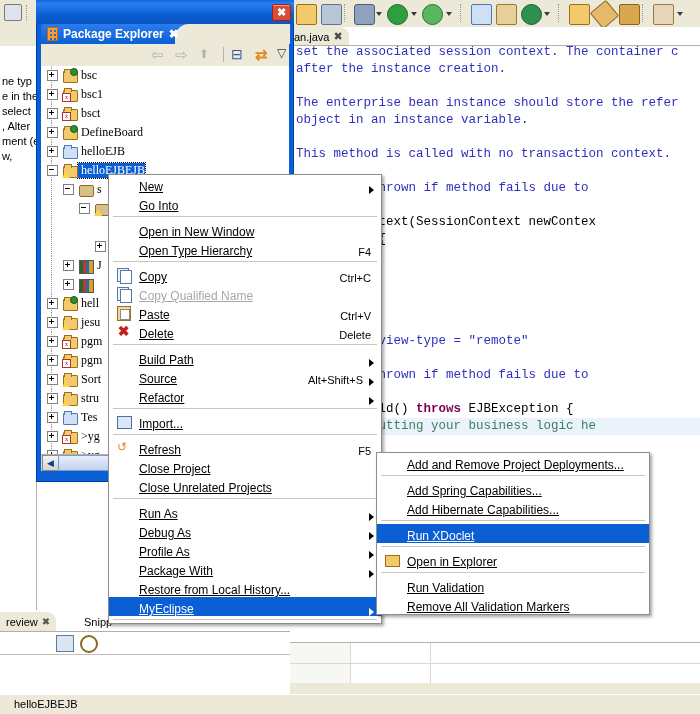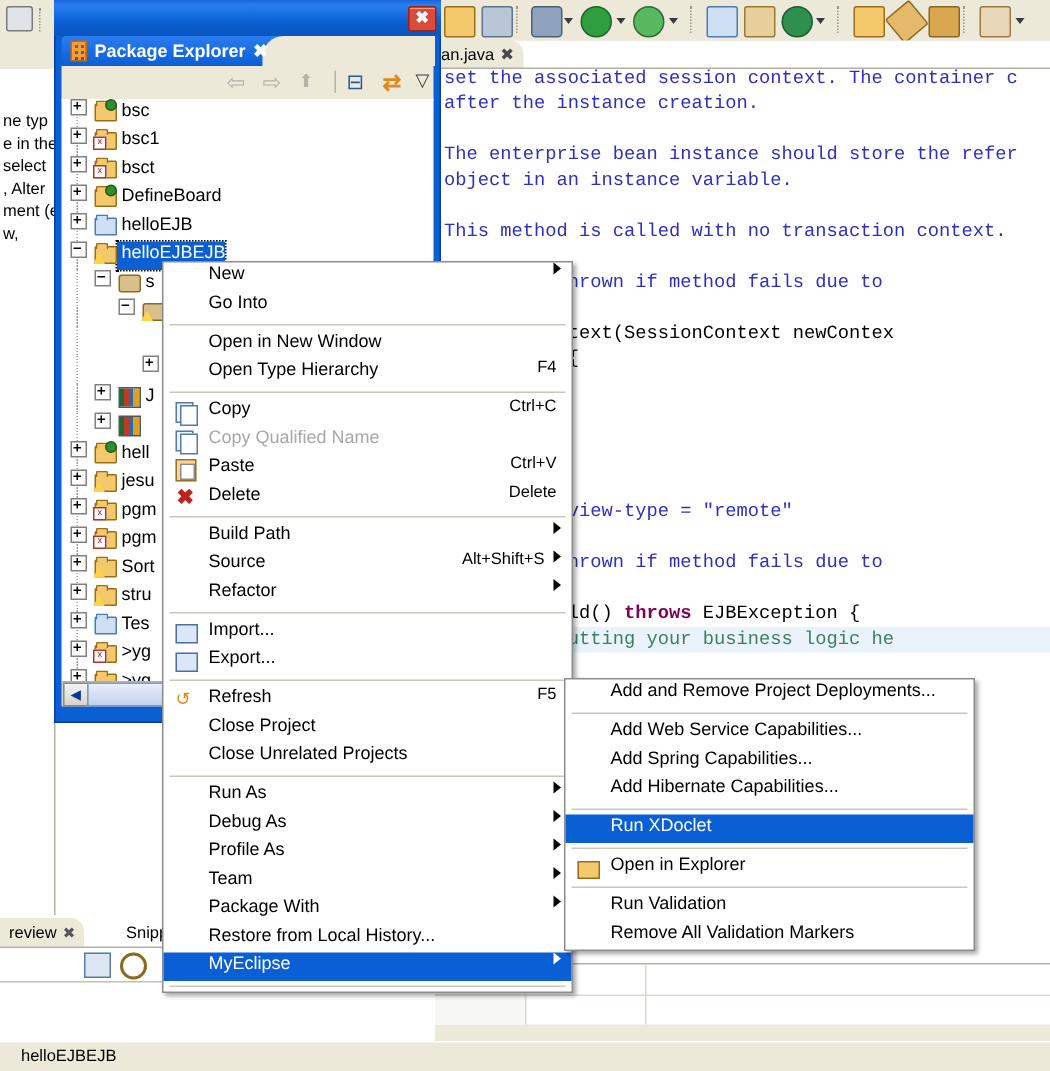--- a/index.html
+++ b/index.html
@@ -112,22 +112,22 @@
      overflow:hidden;}
   #pe-hscroll{left:41px;top:454px;width:248px;height:16px;background:#d4d0c8;
      border-top:1px solid #b4b0a8;}
   #pe-hthumb{left:58px;top:455px;width:120px;height:14px;
      background:linear-gradient(180deg,#e8eefb,#c3d2ee);border:1px solid #7a9ad0;}
   #pe-hleft{left:42px;top:455px;width:15px;height:14px;
      background:linear-gradient(180deg,#f2f4f8,#d6d3ca);border:1px solid #8f8b80;
      display:flex;align-items:center;justify-content:center;font-size:9px;color:#0a3a8f;}
 
   
-  .trow{position:absolute;left:0;height:19px;display:flex;
-     font-size:12px;color:#000;white-space:nowrap;}
+  .trow{position:absolute;left:0;height:19px;display:flex;align-items:center;
+     font-size:12px;color:#000;white-space:nowrap;font-family:Liberation Serif, serif;}
   .tog{width:9px;height:9px;border:1px solid #808080;background:#ffffff;
      position:relative;flex:0 0 auto;}
   .tog:before{content:'';position:absolute;left:1px;top:3px;width:5px;height:1px;
      background:#000;}
   .tog.plus:after{content:'';position:absolute;left:3px;top:1px;width:1px;height:5px;
      background:#000;}
   .dots-v{position:absolute;width:1px;
      background:repeating-linear-gradient(180deg,#9a9a9a 0 1px,transparent 1px 2px);}
   .ticon{width:16px;height:15px;flex:0 0 auto;position:relative;}
   .tlabel{padding-left:3px;}
@@ -149,22 +149,22 @@
      border-bottom:7px solid #ffd24a;}
   .books{position:absolute;left:1px;top:2px;width:13px;height:12px;
      background:linear-gradient(90deg,#1f6b2f 0 3px,#c0392b 3px 6px,#2e6aa8 6px 9px,#d9a227 9px 13px);
      border:1px solid #555;}
   .pkg{position:absolute;left:1px;top:3px;width:13px;height:10px;
      background:#d9c08a;border:1px solid #8a6b2a;border-radius:2px;}
 
   
   .menu{position:absolute;background:#ffffff;border:1px solid #8d8d8d;
      box-shadow:2px 2px 3px rgba(0,0,0,0.35);font-size:12px;color:#000;}
-  .mi{position:relative;height:19px;display:flex;align-items:flex-start;
-     padding-left:30px;white-space:nowrap;}
+  .mi{position:relative;height:19px;display:flex;align-items:flex-end;
+     padding-left:30px;white-space:nowrap;text-decoration:underline;}
   .mi.sel{background:#0a5fd4;color:#ffffff;}
   .mi.dis{color:#a8a8a8;}
   .mi .acc{position:absolute;right:10px;font-size:11px;}
   .mi .arr{position:absolute;right:7px;width:0;height:0;
      border-top:4px solid transparent;border-bottom:4px solid transparent;
      border-left:5px solid #000;}
   .mi.sel .arr{border-left-color:#fff;}
   .msep{height:1px;margin:3px 4px;background:#c9c7bd;}
   .mico{position:absolute;left:7px;top:2px;width:15px;height:15px;}
 
@@ -580,26 +580,20 @@
       <span>Refactor</span>
       <span class="arr"></span>
     </div>
     <div class="msep"></div>
     <div class="mi">
       <span class="mico">
         <span class="ic-imp"></span>
       </span>
       <span>Import...</span>
     </div>
-    <div class="mi">
-      <span class="mico">
-        <span class="ic-imp"></span>
-      </span>
-      <span>Export...</span>
-    </div>
     <div class="msep"></div>
     <div class="mi">
       <span class="mico">
         <span class="ic-ref">↺</span>
       </span>
       <span>Refresh</span>
       <span class="acc" style="right: 10px;">F5</span>
     </div>
     <div class="mi">
       <span>Close Project</span>
@@ -614,46 +608,39 @@
     </div>
     <div class="mi">
       <span>Debug As</span>
       <span class="arr"></span>
     </div>
     <div class="mi">
       <span>Profile As</span>
       <span class="arr"></span>
     </div>
     <div class="mi">
-      <span>Team</span>
-      <span class="arr"></span>
-    </div>
-    <div class="mi">
       <span>Package With</span>
       <span class="arr"></span>
     </div>
     <div class="mi">
       <span>Restore from Local History...</span>
     </div>
     <div class="mi sel">
       <span>MyEclipse</span>
       <span class="arr"></span>
     </div>
     <div class="msep"></div>
   </div>
 
 <div id="menu-sub" class="menu">
     <div class="mi">
       <span>Add and Remove Project Deployments...</span>
     </div>
     <div class="msep"></div>
     <div class="mi">
-      <span>Add Web Service Capabilities...</span>
-    </div>
-    <div class="mi">
       <span>Add Spring Capabilities...</span>
     </div>
     <div class="mi">
       <span>Add Hibernate Capabilities...</span>
     </div>
     <div class="msep"></div>
     <div class="mi sel">
       <span>Run XDoclet</span>
     </div>
     <div class="msep"></div>

